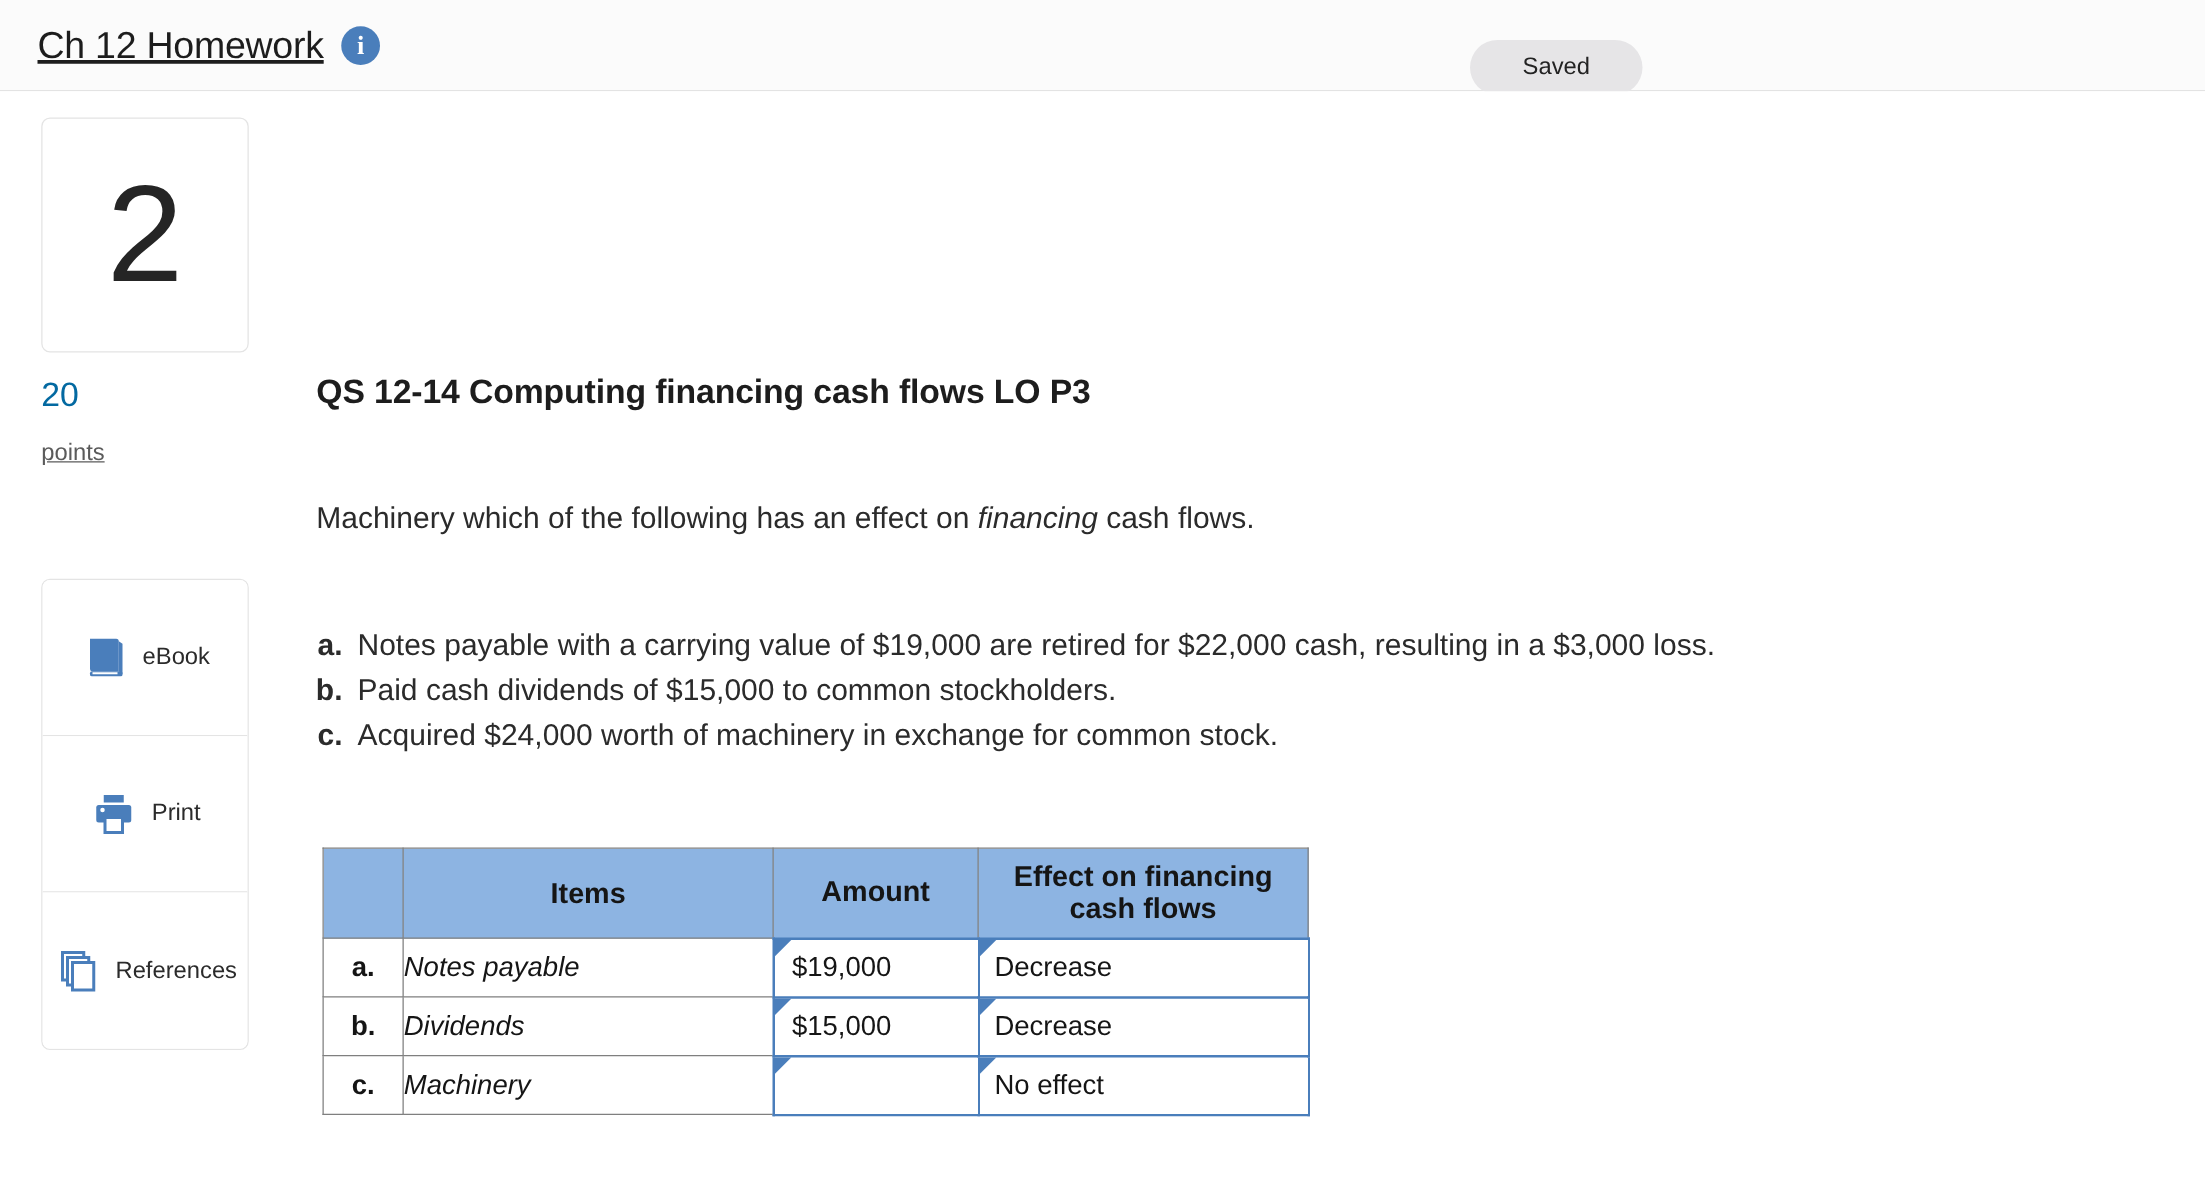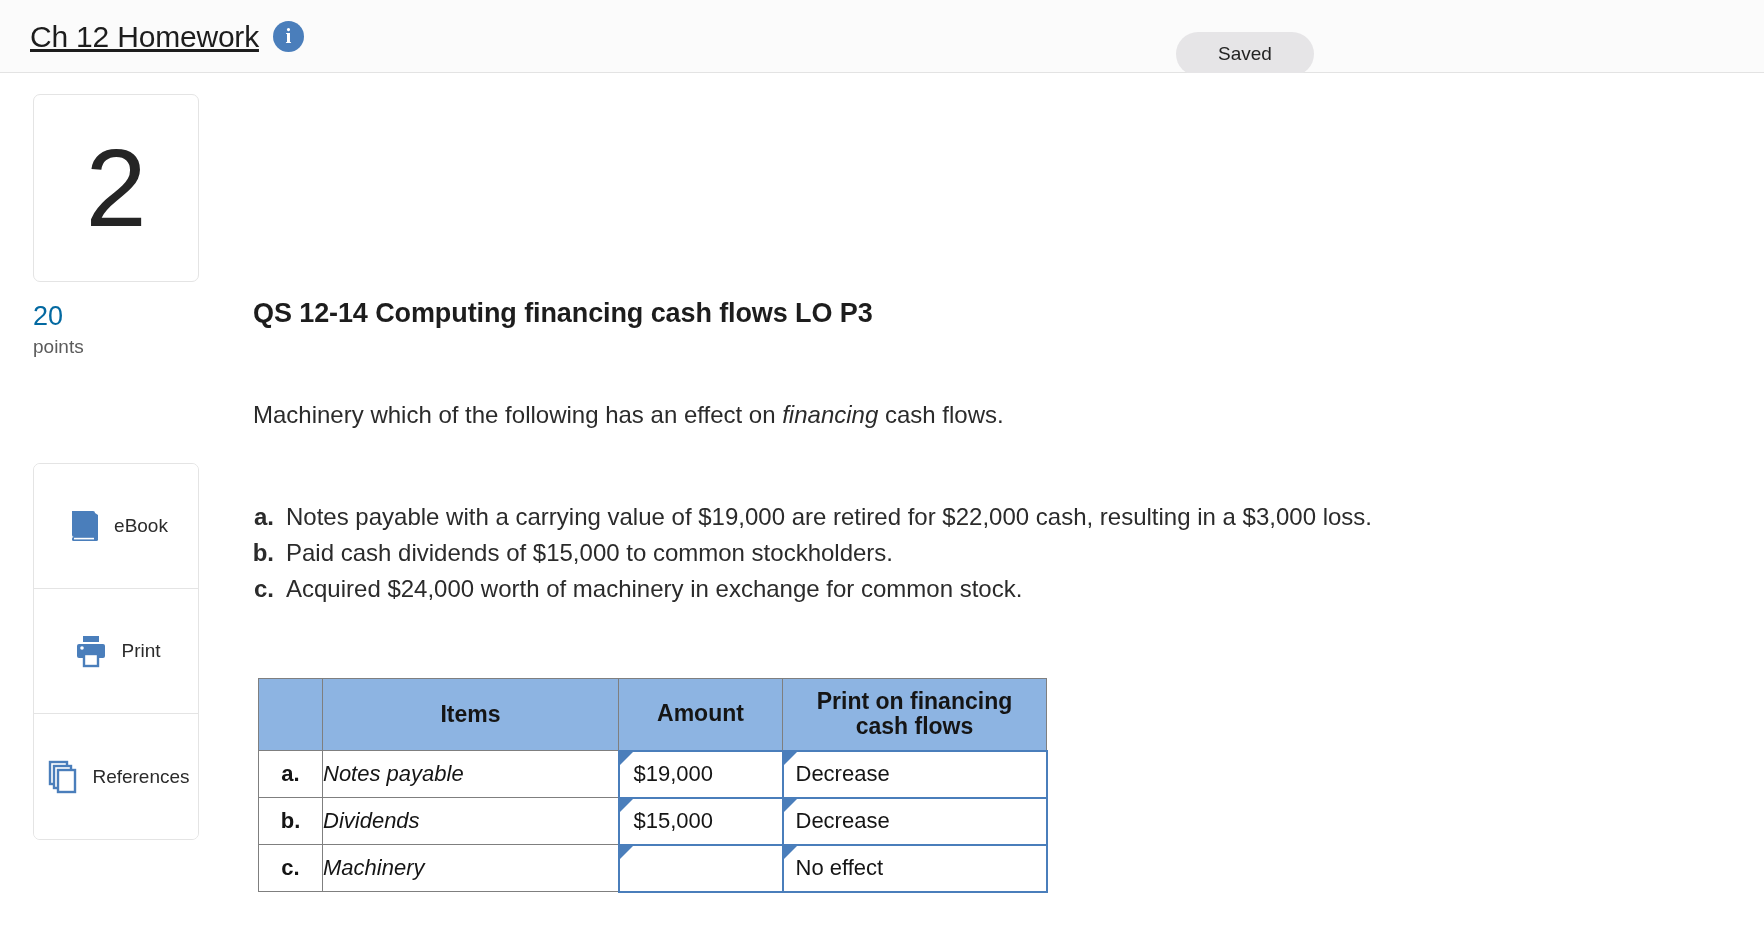--- a/index.html
+++ b/index.html
@@ -72,21 +72,21 @@
   }
   #qnum-box .qnum {
     font-size: 110px;
     color: #252525;
     line-height: 1;
     font-weight: 400;
   }
 
   #points-wrap { position: absolute; left: 33px; top: 228px; width: 170px; }
   #points-value { font-size: 27px; color: #0369a1; line-height: 1.15; }
-  #points-label { font-size: 19px; color: #5b5b5b; margin-top: 4px; }
+  #points-label { font-size: 19px; color: #5b5b5b; margin-top: 20px; text-decoration: underline; }
 
   #tool-stack {
     position: absolute; left: 33px; top: 390px;
     width: 166px;
     border: 1px solid #e4e4e4;
     border-radius: 7px;
     background: #fff;
     overflow: hidden;
   }
   .tool-btn {
@@ -263,21 +263,21 @@
       </div>
     </div>
 
     <table id="answer-table">
       <thead>
         <tr>
           <th class="col-letter"></th>
           <th class="col-items">Items</th>
           <th class="col-amount">Amount</th>
           <th class="col-effect">
-            <span>Print on financing</span><br>
+            <span>Effect on financing</span><br>
             <span>cash flows</span>
           </th>
         </tr>
       </thead>
       <tbody>
 
         <tr>
           <td class="cell-letter">a.</td>
           <td class="cell-item">Notes payable</td>
           <td class="cell-input">

